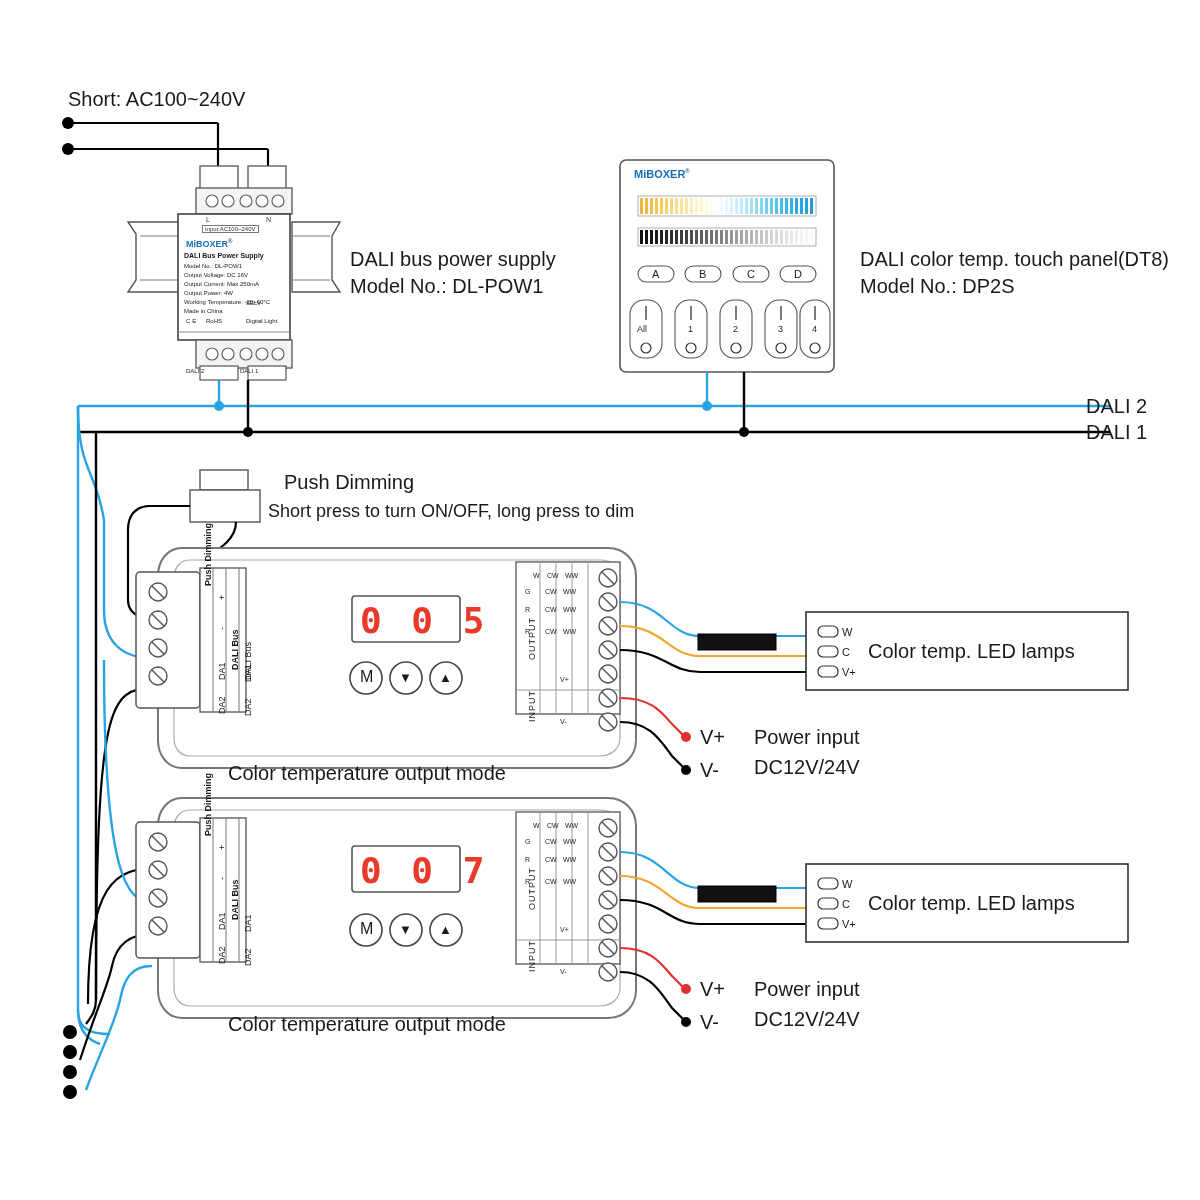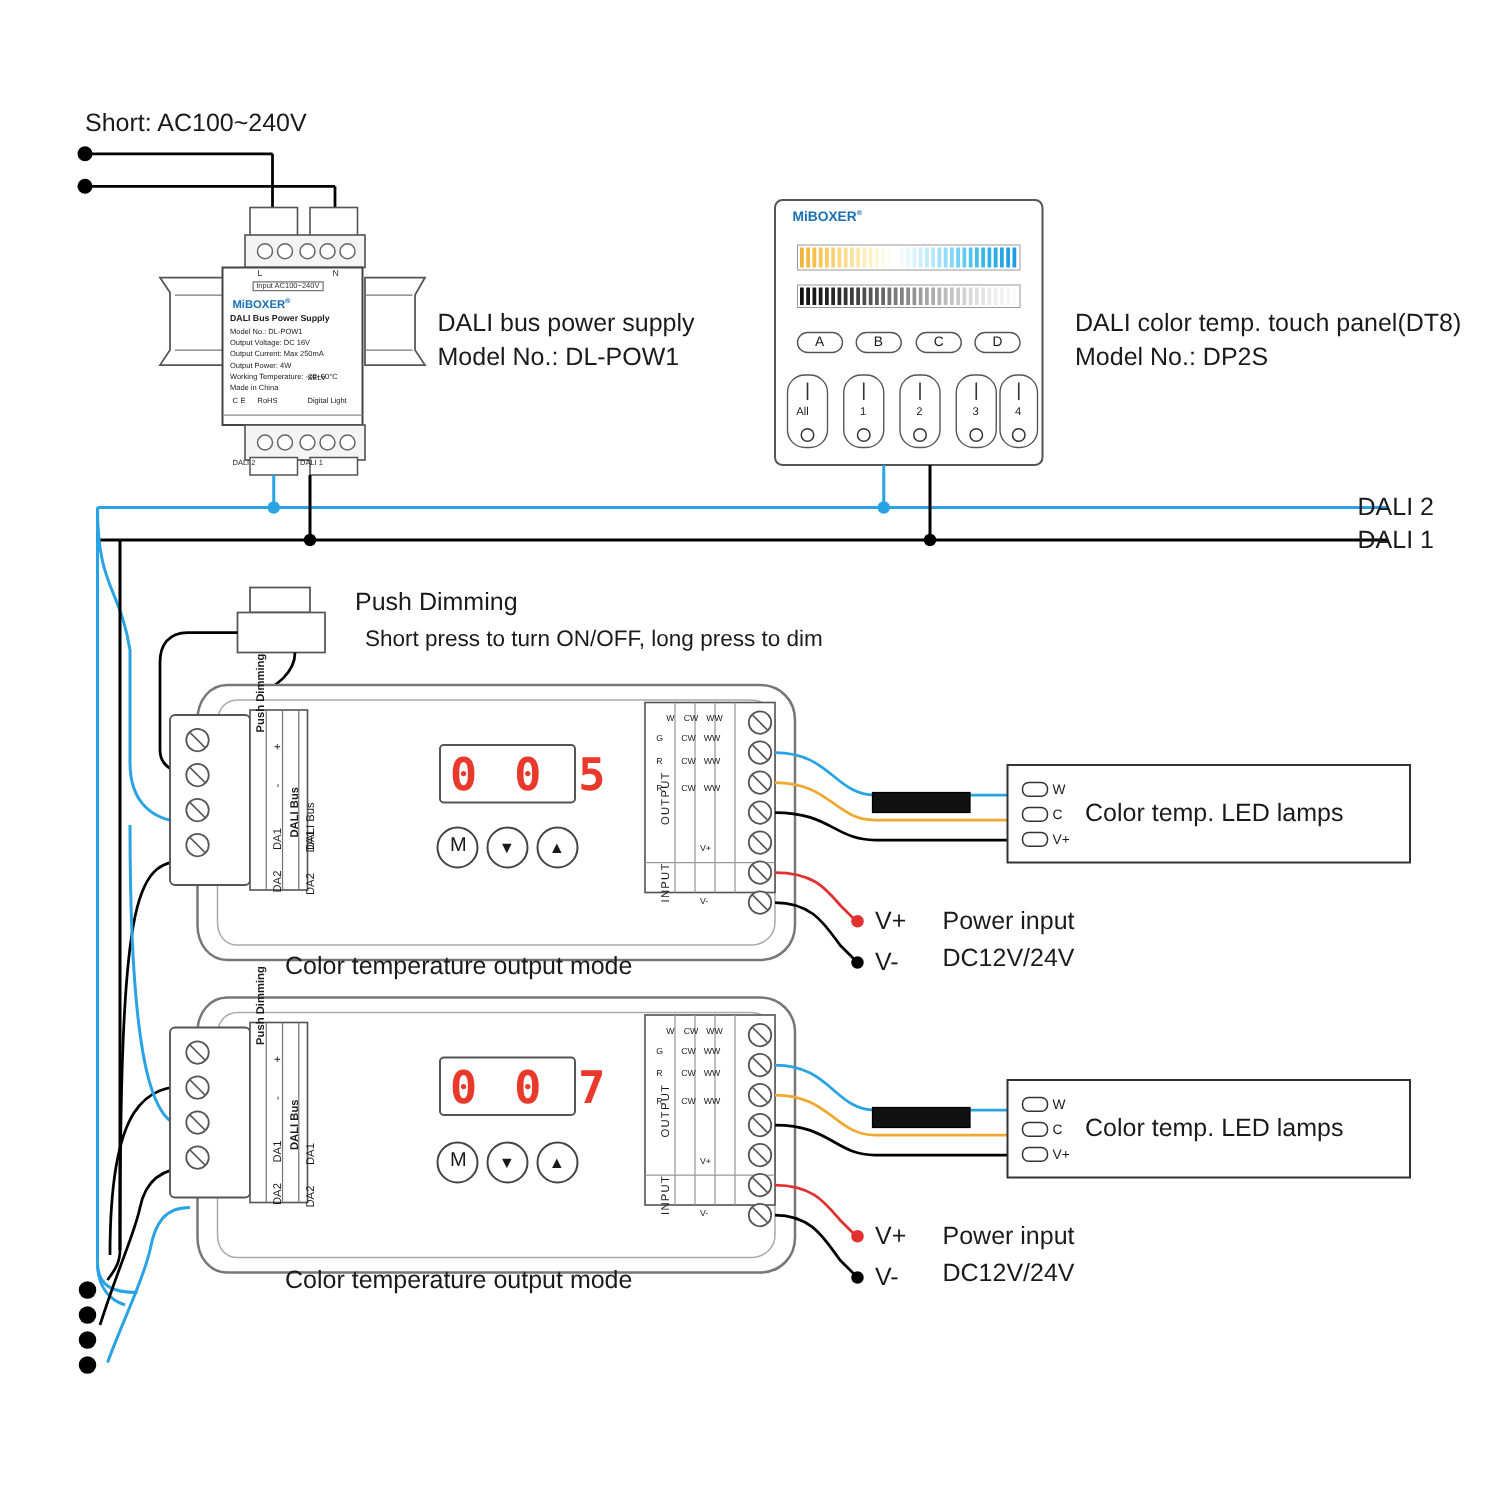--- a/index.html
+++ b/index.html
@@ -339,21 +339,21 @@
 <div class="lbl t20" style="left:350px;top:248px;">DALI bus power supply</div>
 <div class="lbl t20" style="left:350px;top:275px;">Model No.: DL-POW1</div>
 
 <div class="lbl t20" style="left:860px;top:248px;">DALI color temp. touch panel(DT8)</div>
 <div class="lbl t20" style="left:860px;top:275px;">Model No.: DP2S</div>
 
 <div class="lbl t20" style="left:1086px;top:395px;">DALI 2</div>
 <div class="lbl t20" style="left:1086px;top:421px;">DALI 1</div>
 
 <div class="lbl t20" style="left:284px;top:471px;">Push Dimming</div>
-<div class="lbl t18" style="left:292px;top:501px;">Short press to turn ON/OFF, long press to dim</div>
+<div class="lbl t18" style="left:268px;top:501px;">Short press to turn ON/OFF, long press to dim</div>
 
 <div class="lbl t20" style="left:228px;top:762px;">Color temperature output mode</div>
 <div class="lbl t20" style="left:228px;top:1013px;">Color temperature output mode</div>
 
 <div class="lbl t20" style="left:868px;top:640px;">Color temp. LED lamps</div>
 <div class="lbl t20" style="left:868px;top:892px;">Color temp. LED lamps</div>
 
 <div class="lbl t20" style="left:700px;top:726px;">V+</div>
 <div class="lbl t20" style="left:700px;top:759px;">V-</div>
 <div class="lbl t20" style="left:754px;top:726px;">Power input</div>

